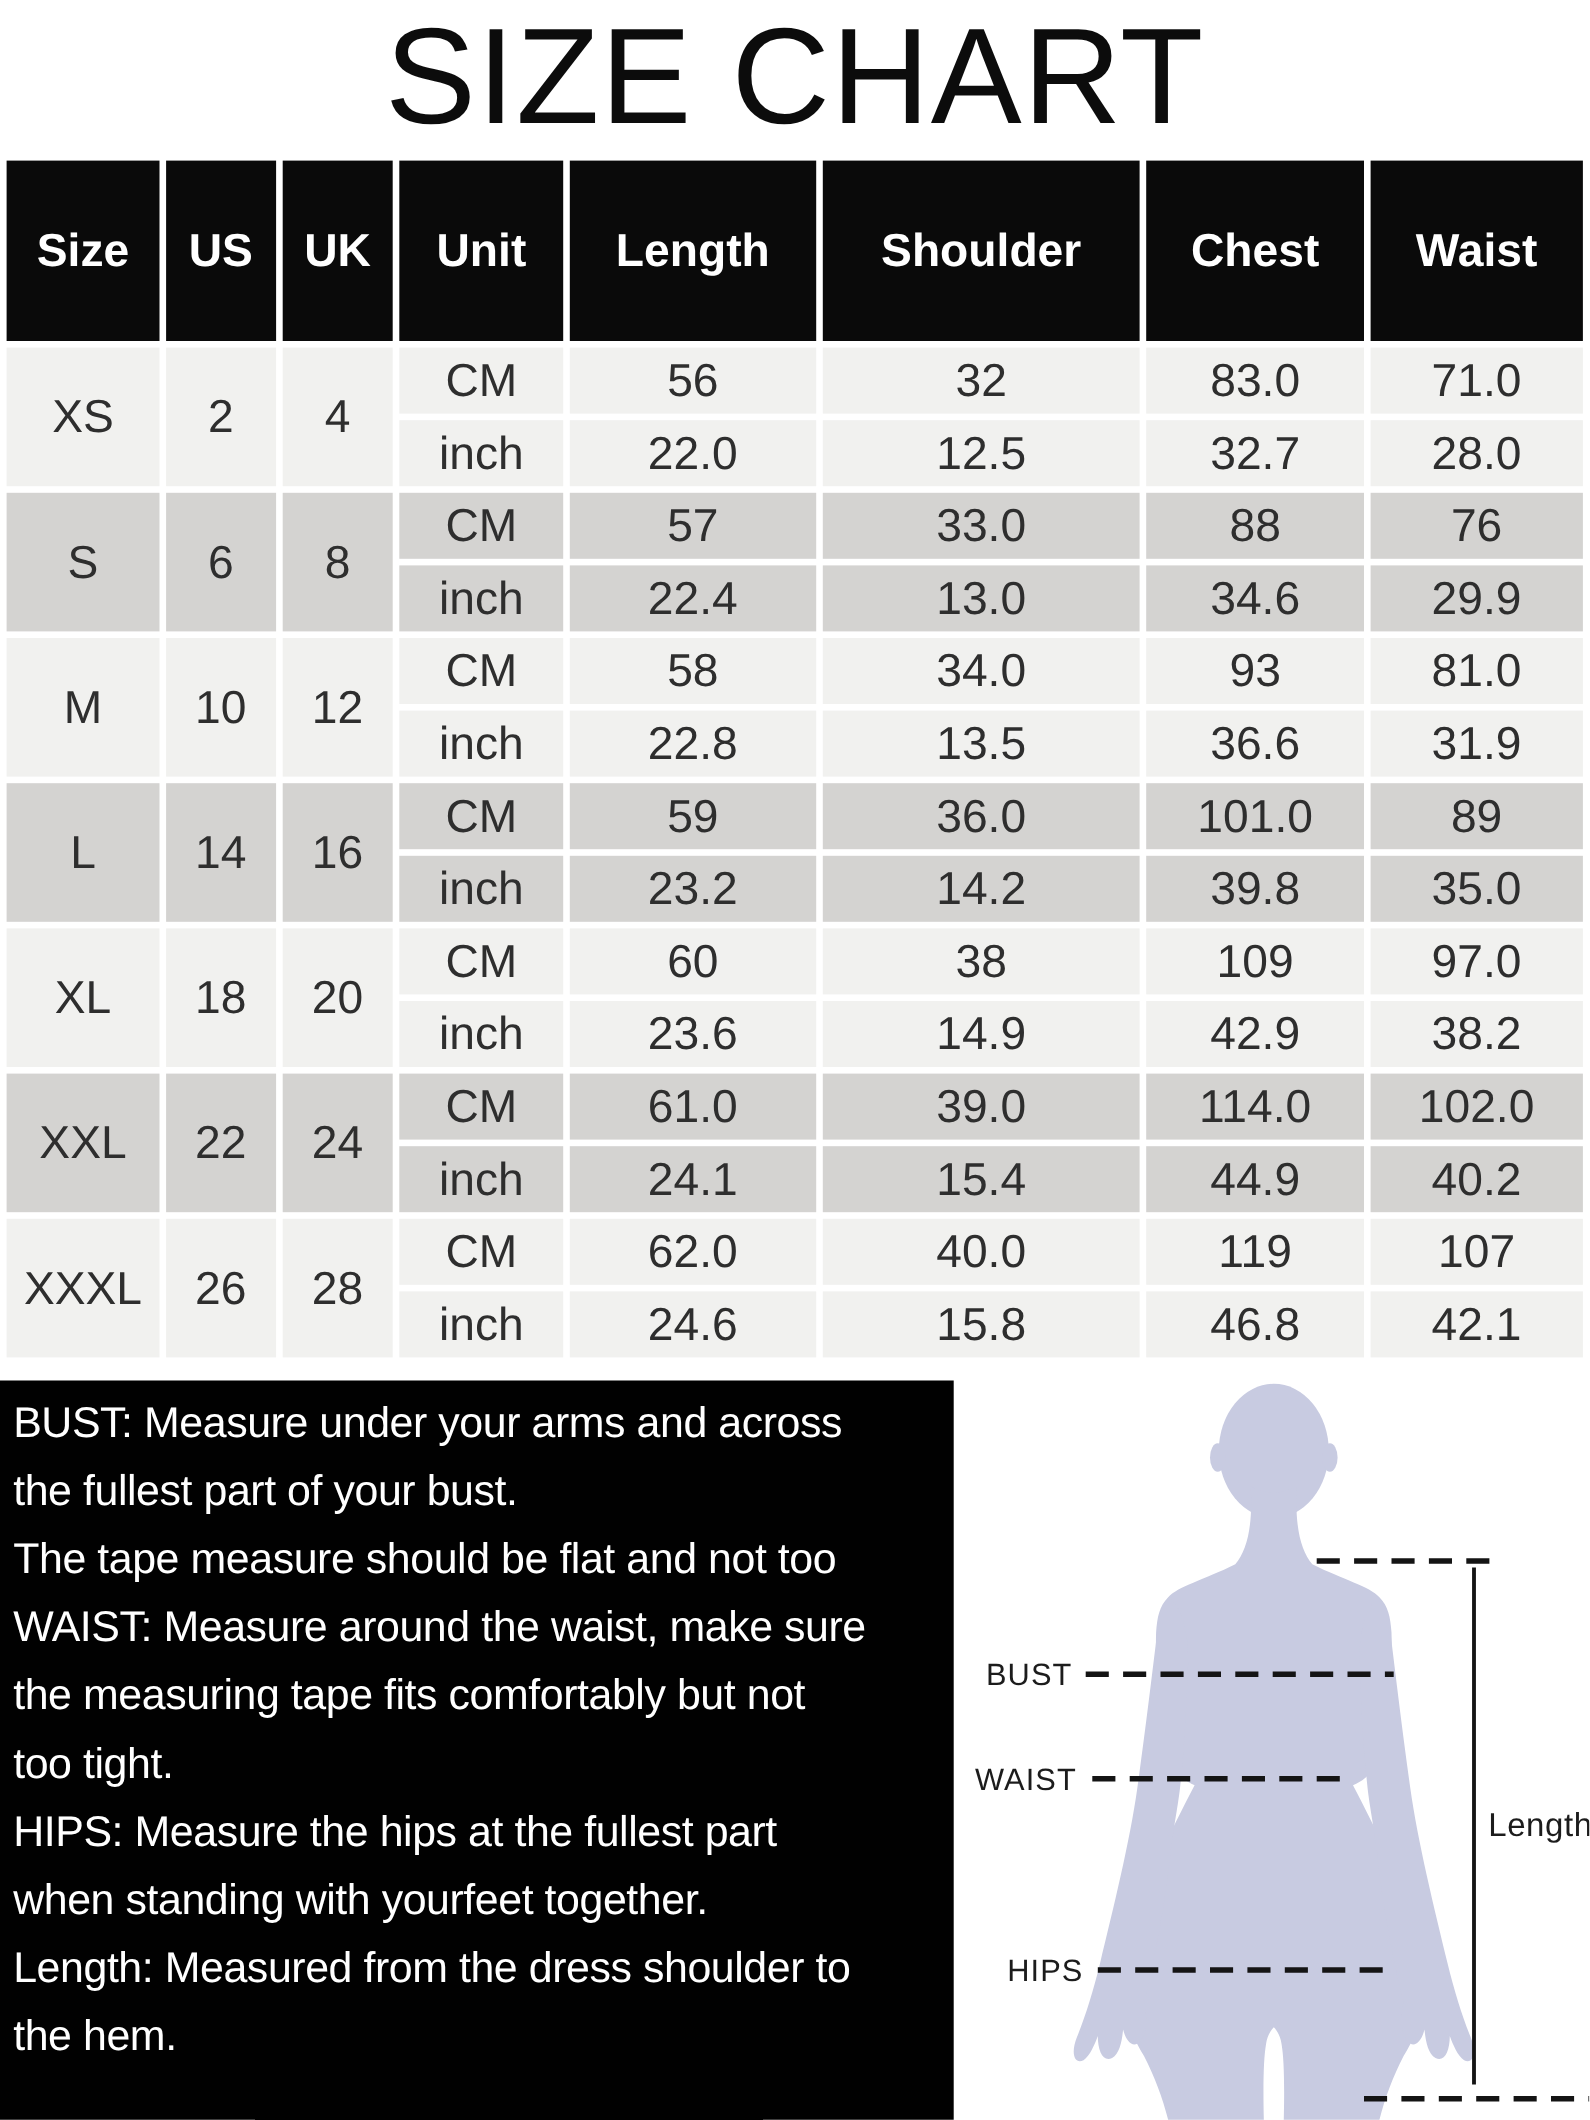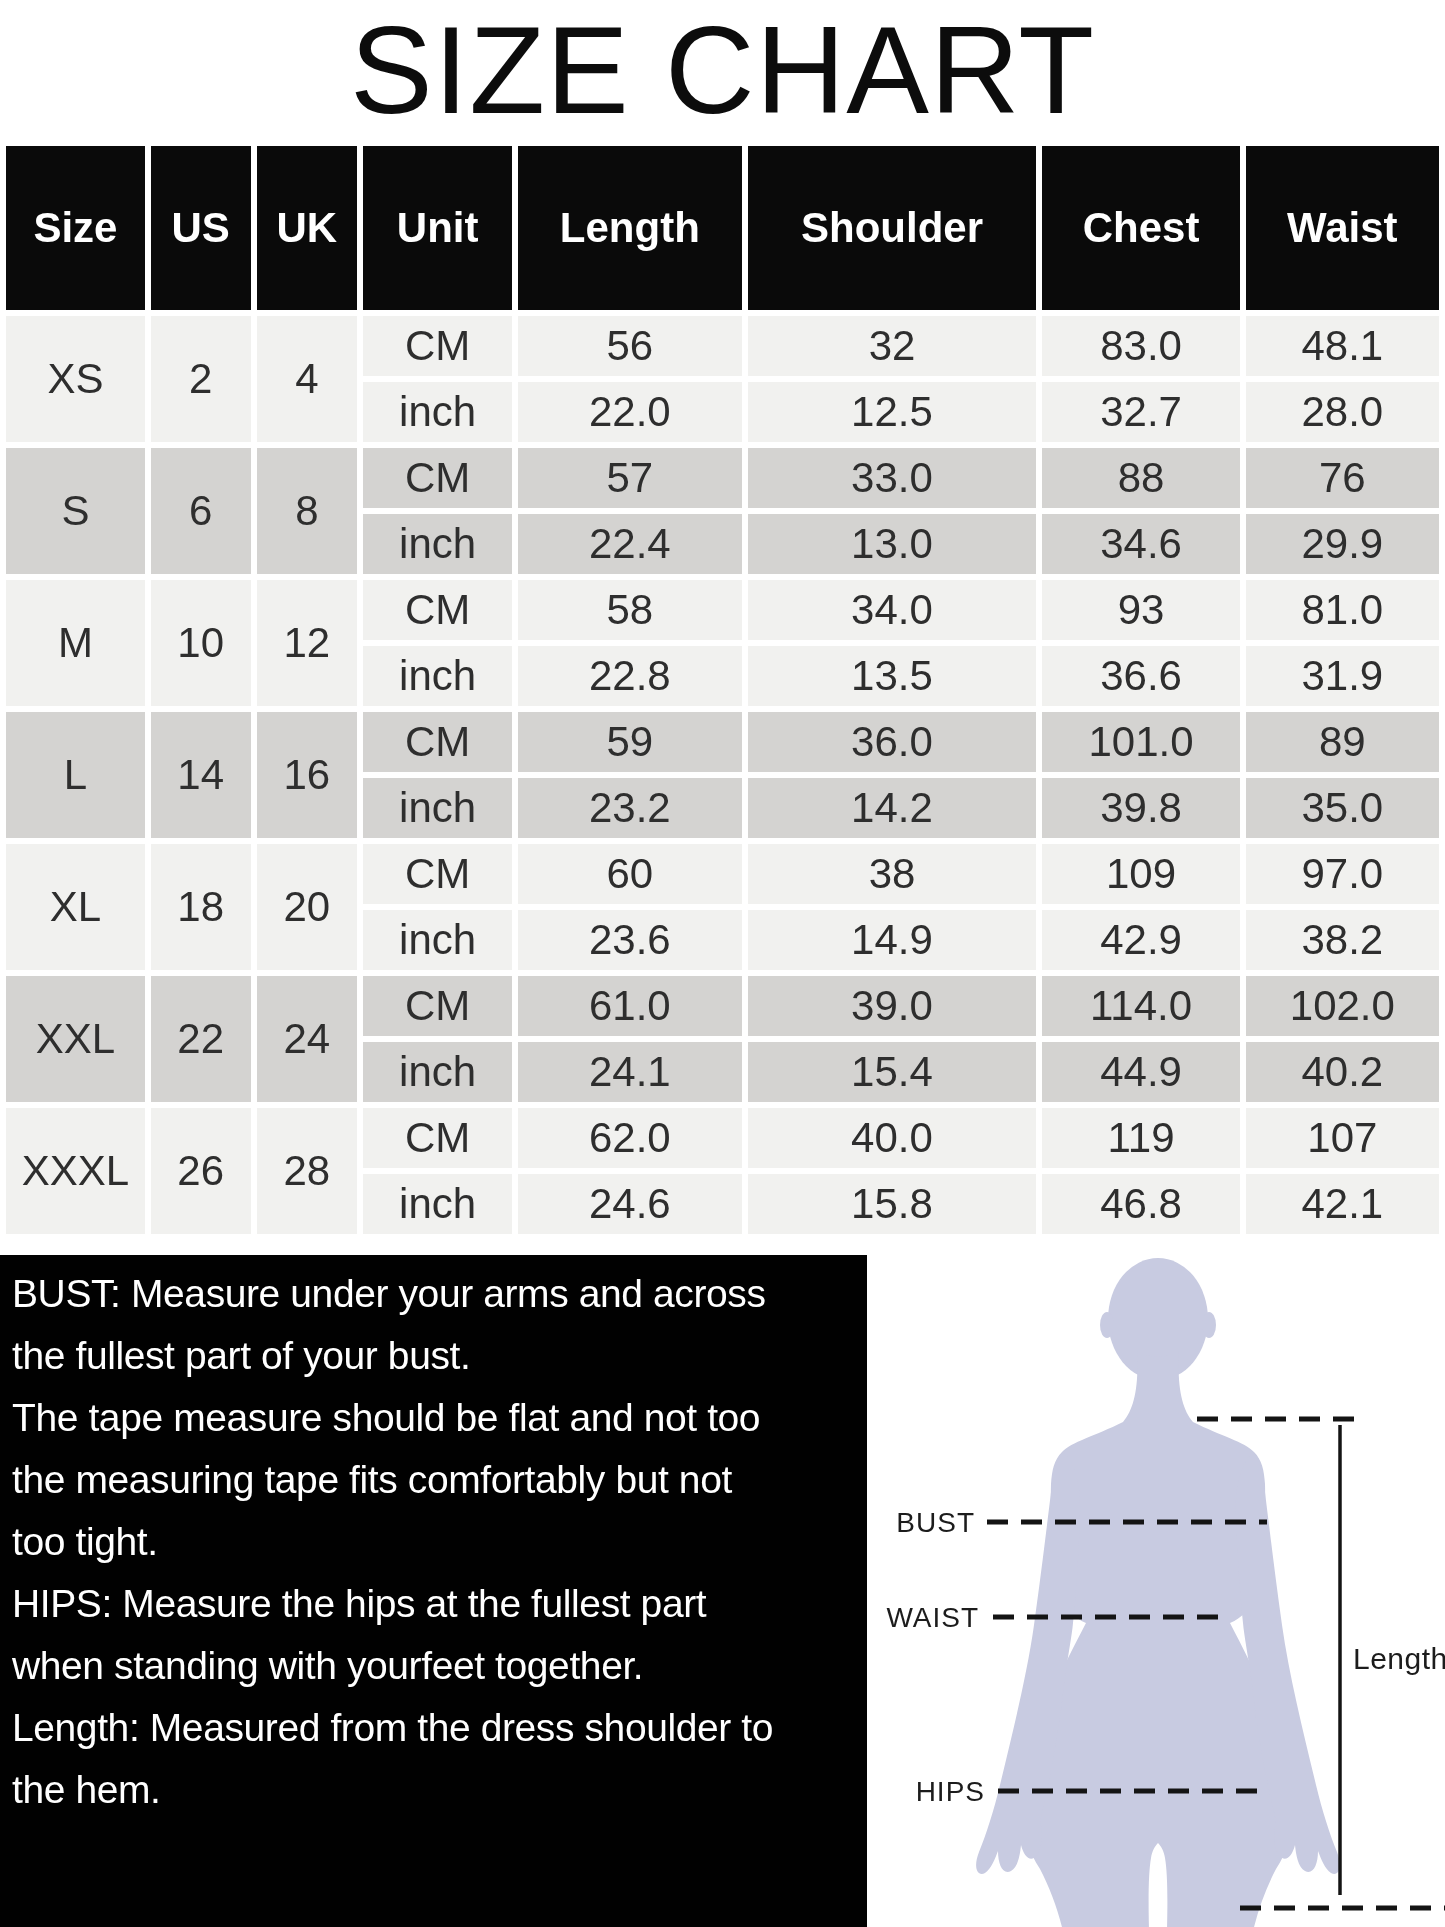--- a/index.html
+++ b/index.html
@@ -80,21 +80,21 @@
   <tbody>
 
     <tr class="light">
       <td rowspan="2">XS</td>
       <td rowspan="2">2</td>
       <td rowspan="2">4</td>
       <td>CM</td>
       <td>56</td>
       <td>32</td>
       <td>83.0</td>
-      <td>48.1</td>
+      <td>71.0</td>
     </tr>
     <tr class="light">
       <td>inch</td>
       <td>22.0</td>
       <td>12.5</td>
       <td>32.7</td>
       <td>28.0</td>
     </tr>
 
     <tr class="dark">
@@ -205,20 +205,21 @@
       <td>42.1</td>
     </tr>
   </tbody>
 </table>
 
 <div class="bottom">
   <div class="panel">
     <div class="line">BUST: Measure under your arms and across</div>
     <div class="line">the fullest part of your bust.</div>
     <div class="line">The tape measure should be flat and not too</div>
+    <div class="line">WAIST: Measure around the waist, make sure</div>
     <div class="line">the measuring tape fits comfortably but not</div>
     <div class="line">too tight.</div>
     <div class="line">HIPS: Measure the hips at the fullest part</div>
     <div class="line">when standing with yourfeet together.</div>
     <div class="line">Length: Measured from the dress shoulder to</div>
     <div class="line">the hem.</div>
   </div>
 
   <div class="figure-area">
     <svg width="578" height="704" viewBox="0 0 578 704">

